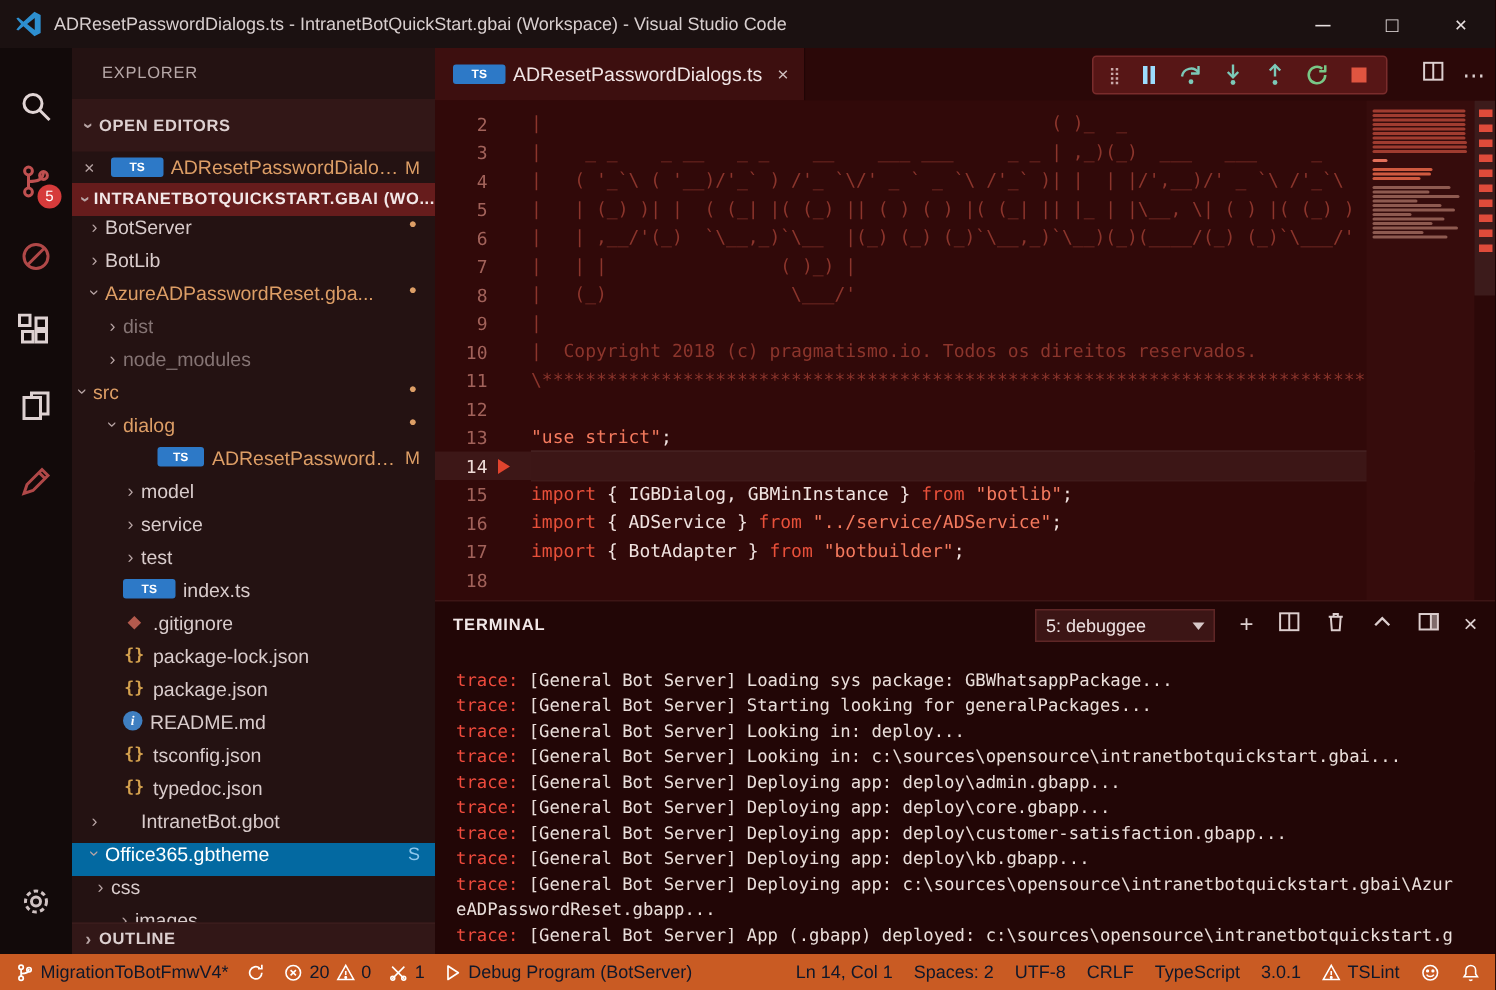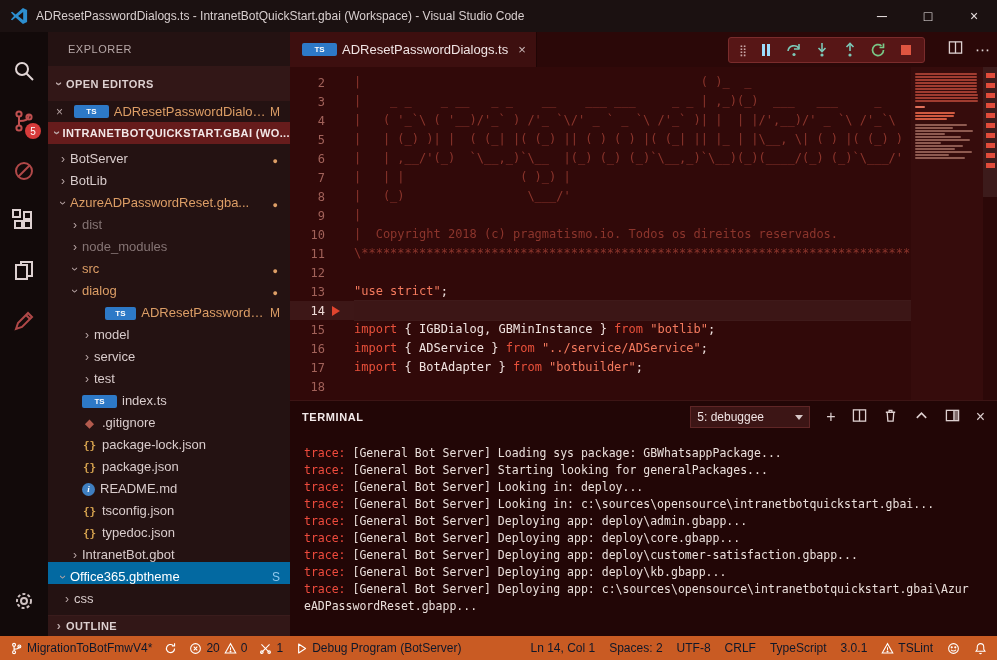--- a/index.html
+++ b/index.html
@@ -39,21 +39,21 @@
   .fic{display:inline-flex;align-items:center;justify-content:center;margin-right:5px;font-weight:bold}
   .fic.ts{width:35px;height:13px;background:var(--ts_icon,#2d79c7);color:#fff;font-size:8px;border-radius:2px;font-family:"Liberation Sans",sans-serif}
   .fic.json{color:#d4a14e;font-family:"DejaVu Sans Mono",monospace;font-size:11px;width:15px}
   .fic.info{width:13px;height:13px;border-radius:50%;background:#3f7fc1;color:#fff;font-size:9px;font-style:italic;font-family:"Liberation Serif",serif}
   .fic.git{color:#b35a4d;font-size:11px;width:15px}
   .mod-label{color:var(--modified,#dd9e66)}
   .badge-m{margin-left:auto;margin-right:10px;color:var(--modified,#dd9e66);font-size:12px}
   .badge-s{margin-left:auto;margin-right:10px;color:#8fc7ec;font-size:12px}
   .dot{margin-left:auto;margin-right:12px;color:var(--modified,#dd9e66);font-size:9px}
   .tree{overflow:hidden}
-  .trow{height:22px;display:flex;align-items:flex-end;white-space:nowrap;color:#d9cccc}
+  .trow{height:22px;display:flex;align-items:flex-start;white-space:nowrap;color:#d9cccc}
   .trow.dim .tlabel{color:#857474}
   .trow.mod .tlabel{color:var(--modified,#dd9e66)}
   .trow.sel{background:#0369a1;color:#fff}
   .tlabel{overflow:hidden;text-overflow:ellipsis}
 
   
   .editorcol{flex:1;display:flex;flex-direction:column;min-width:0}
   .tabbar{position:relative;height:35px;background:#2b0808;display:flex;flex-shrink:0}
   .tab{height:35px;display:flex;align-items:center;padding:0 10px 0 12px;background:#3d0f0f;color:#f0e4e4;font-size:13px;border-right:1px solid #200505}
   .tab-close{margin-left:10px;color:#cdbcbc;font-size:13px}
@@ -208,21 +208,21 @@
             <span class="dot">●</span>
           </div>
           <div class="trow dim" style="padding-left: 20px;">
             <span class="chev"></span>
             <span class="tlabel">dist</span>
           </div>
           <div class="trow dim" style="padding-left: 20px;">
             <span class="chev"></span>
             <span class="tlabel">node_modules</span>
           </div>
-          <div class="trow mod" style="padding-left: 20px;">
+          <div class="trow mod" style="">
             <span class="chev exp"></span>
             <span class="tlabel">src</span>
             <span class="dot">●</span>
           </div>
           <div class="trow mod" style="padding-left: 20px;">
             <span class="chev exp"></span>
             <span class="tlabel">dialog</span>
             <span class="dot">●</span>
           </div>
           <div class="trow mod" style="padding-left: 44px;">
@@ -271,21 +271,21 @@
           <div class="trow" style="padding-left: 20px;">
             <span class="chev hidden"></span>
             <span class="fic json">{}</span>
             <span class="tlabel">tsconfig.json</span>
           </div>
           <div class="trow" style="padding-left: 20px;">
             <span class="chev hidden"></span>
             <span class="fic json">{}</span>
             <span class="tlabel">typedoc.json</span>
           </div>
-          <div class="trow" style="padding-left: 20px;">
+          <div class="trow" style="padding-left: 8px; gap: 24px;">
             <span class="chev"></span>
             <span class="tlabel">IntranetBot.gbot</span>
           </div>
           <div class="trow sel" style="padding-left: 8px;">
             <span class="chev exp"></span>
             <span class="tlabel">Office365.gbtheme</span>
             <span class="badge-s">S</span>
           </div>
           <div class="trow" style="padding-left: 12px;">
             <span class="chev"></span>
@@ -538,20 +538,21 @@
             <div class="tline"><span class="pfx">trace:</span><span class="txt"> [General Bot Server] Loading sys package: GBWhatsappPackage...</span></div>
             <div class="tline"><span class="pfx">trace:</span><span class="txt"> [General Bot Server] Starting looking for generalPackages...</span></div>
             <div class="tline"><span class="pfx">trace:</span><span class="txt"> [General Bot Server] Looking in: deploy...</span></div>
             <div class="tline"><span class="pfx">trace:</span><span class="txt"> [General Bot Server] Looking in: c:\sources\opensource\intranetbotquickstart.gbai...</span></div>
             <div class="tline"><span class="pfx">trace:</span><span class="txt"> [General Bot Server] Deploying app: deploy\admin.gbapp...</span></div>
             <div class="tline"><span class="pfx">trace:</span><span class="txt"> [General Bot Server] Deploying app: deploy\core.gbapp...</span></div>
             <div class="tline"><span class="pfx">trace:</span><span class="txt"> [General Bot Server] Deploying app: deploy\customer-satisfaction.gbapp...</span></div>
             <div class="tline"><span class="pfx">trace:</span><span class="txt"> [General Bot Server] Deploying app: deploy\kb.gbapp...</span></div>
             <div class="tline"><span class="pfx">trace:</span><span class="txt"> [General Bot Server] Deploying app: c:\sources\opensource\intranetbotquickstart.gbai\Azur</span></div>
             <div class="tline"><span class="txt">eADPasswordReset.gbapp...</span></div>
+            <div class="tline"><span class="pfx">trace:</span><span class="txt"> [General Bot Server] App (.gbapp) deployed: c:\sources\opensource\intranetbotquickstart.g</span></div>
           </div>
       </div>
     </div>
   </div>
 
   <div class="statusbar">
     <div class="sb-item">
       <svg viewBox="0 0 16 16" fill="none" stroke="#fff" stroke-width="1.4">
           <circle cx="5" cy="3.5" r="1.8"></circle>
           <circle cx="5" cy="12.5" r="1.8"></circle>

